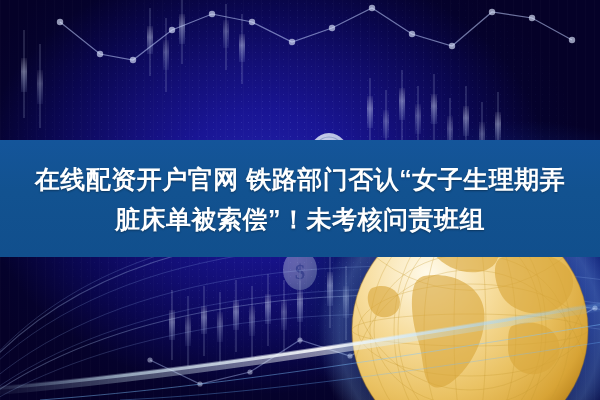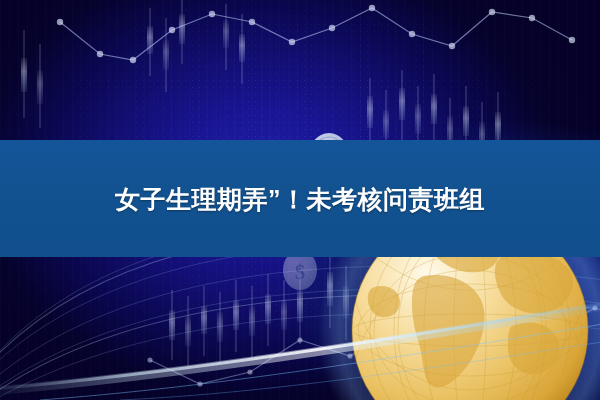--- a/index.html
+++ b/index.html
@@ -308,16 +308,17 @@
         <path d="M -20 392 C 150 378 330 352 640 300" fill="none" stroke="url(#gStreak)" stroke-width="9" opacity=".55"></path>
         <path d="M -20 390 C 150 376 330 350 640 298" fill="none" stroke="url(#gStreak)" stroke-width="3" opacity=".95"></path>
         <path d="M 40 400 C 200 388 360 364 640 318" fill="none" stroke="#7fc4ff" stroke-width="1" opacity=".45"></path>
         <path d="M 120 400 C 250 394 400 374 640 336" fill="none" stroke="#6fb6ff" stroke-width="1" opacity=".32"></path>
       </g>
 
     </g>
   </svg>
 
   <div id="banner">
-    <div class="headline-line">女子生理期弄”！未考核问责班组</div>
+    <div class="headline-line">在线配资开户官网 铁路部门否认“女子生理期弄</div>
+    <div class="headline-line">脏床单被索偿”！未考核问责班组</div>
   </div>
 
 </div>
 
 </body></html>

